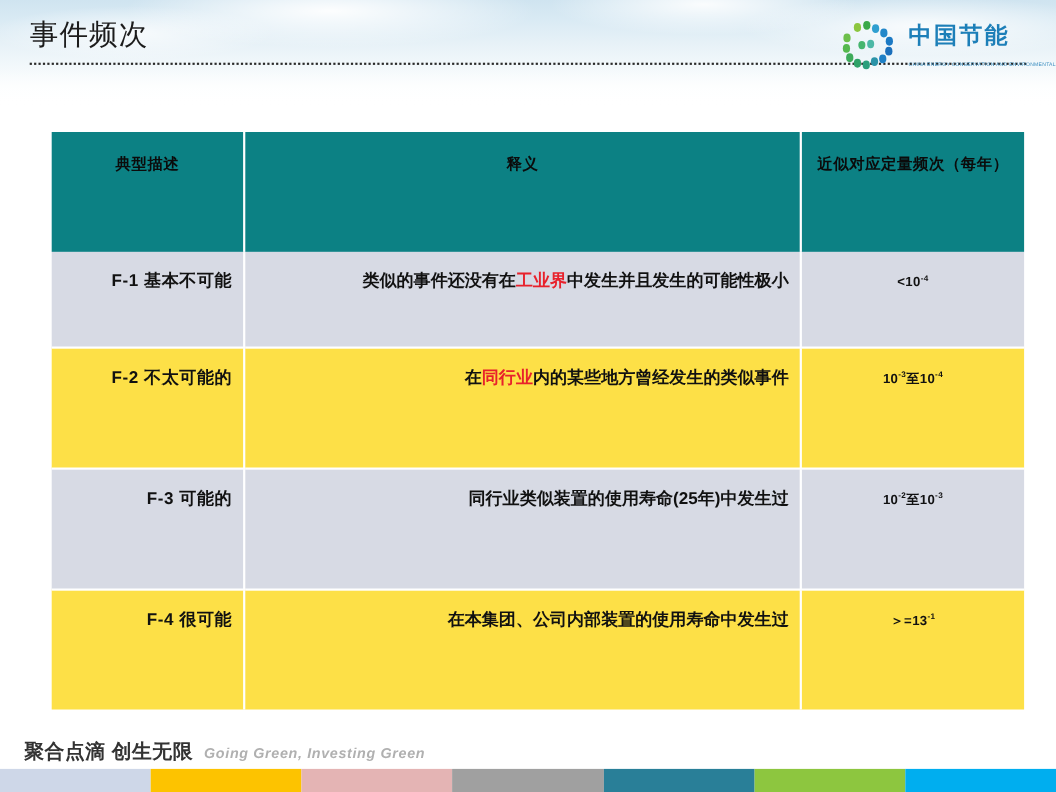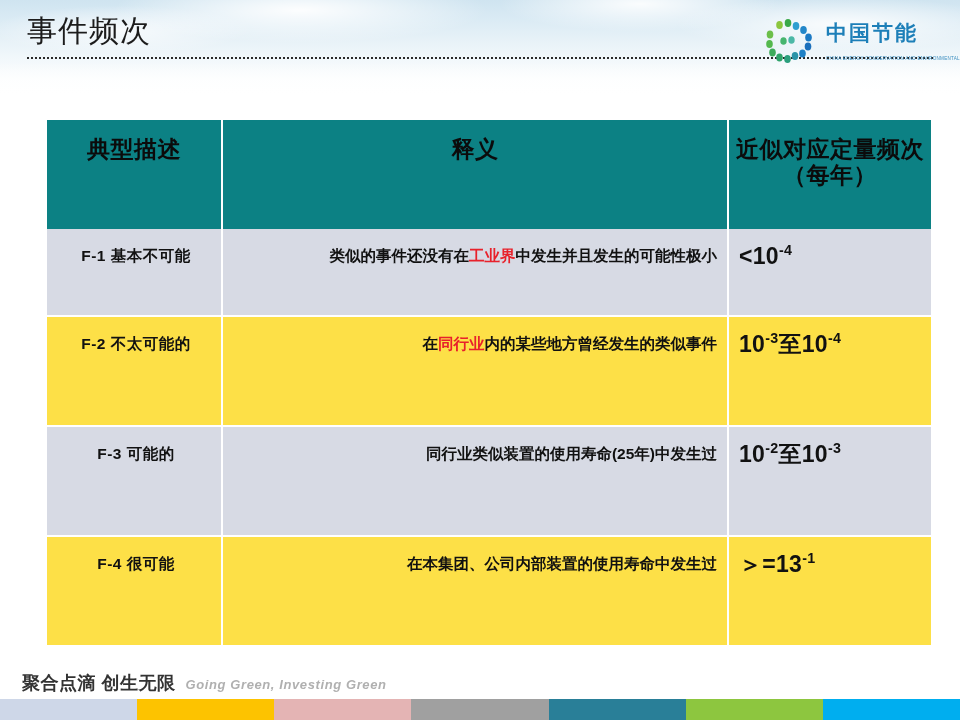--- a/index.html
+++ b/index.html
@@ -51,21 +51,21 @@
     left: 0; bottom: 0;
     width: 960px; height: 34px;
     background: linear-gradient(to bottom, rgba(255,255,255,0) 0%, #ffffff 100%);
   }
 
   
   .slide-title {
     position: absolute;
     left: 27px;
     top: 16px;
-    font-size: 30px;
+    font-size: 26px;
     line-height: 30px;
     color: #1c1c1c;
     letter-spacing: 1px;
     white-space: nowrap;
   }
 
   
   .title-rule {
     position: absolute;
     left: 27px;
@@ -122,21 +122,21 @@
     border-collapse: collapse;
     table-layout: fixed;
   }
   .freq-table col.c1 { width: 175px; }
   .freq-table col.c2 { width: 506px; }
   .freq-table col.c3 { width: 203px; }
 
   .freq-table th {
     background: #0c8184;
     color: #0b0b0b;
-    font-size: 23px;
+    font-size: 14px;
     font-weight: 700;
     line-height: 26px;
     letter-spacing: 0.5px;
     text-align: center;
     vertical-align: top;
     padding: 16px 6px 0 6px;
     height: 93px;
     border-right: 2px solid #ffffff;
   }
   .freq-table th:last-child { border-right: none; }
@@ -150,31 +150,31 @@
     border-right: 2px solid #ffffff;
     border-bottom: 2px solid #ffffff;
     padding: 12px 10px 0 10px;
   }
   .freq-table td:last-child { border-right: none; }
 
   tr.band-a td { background: #d7dae4; }
   tr.band-b td { background: #fde047; }
 
   td.col-code {
-    text-align: center;
+    text-align: right;
     padding-left: 14px;
     letter-spacing: 0.5px;
     white-space: nowrap;
   }
   td.col-desc {
     text-align: right;
   }
   td.col-freq {
-    text-align: left;
-    font-size: 23px;
+    text-align: center;
+    font-size: 12px;
     letter-spacing: 0.3px;
     white-space: nowrap;
   }
 
   .hl-red { color: #e8212b; }
   .freq-table sup {
     font-size: 0.62em;
     vertical-align: super;
     line-height: 0;
   }

